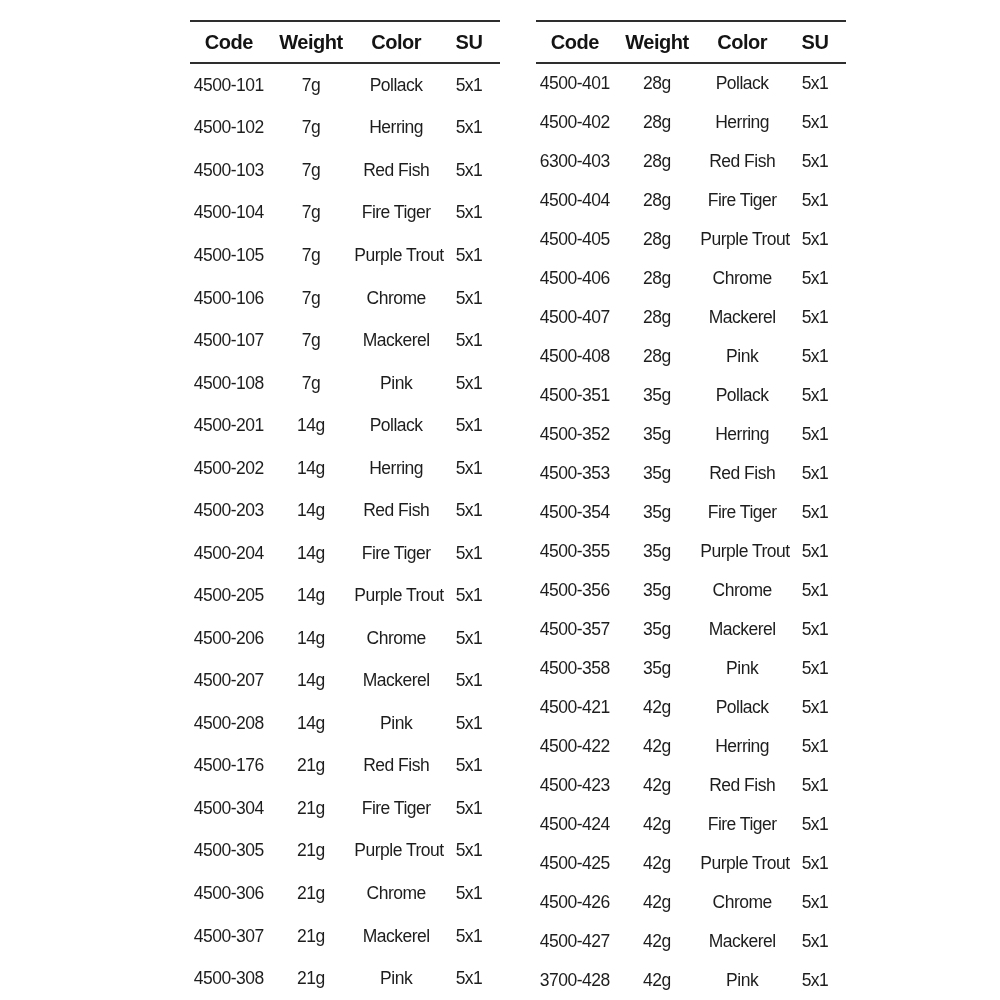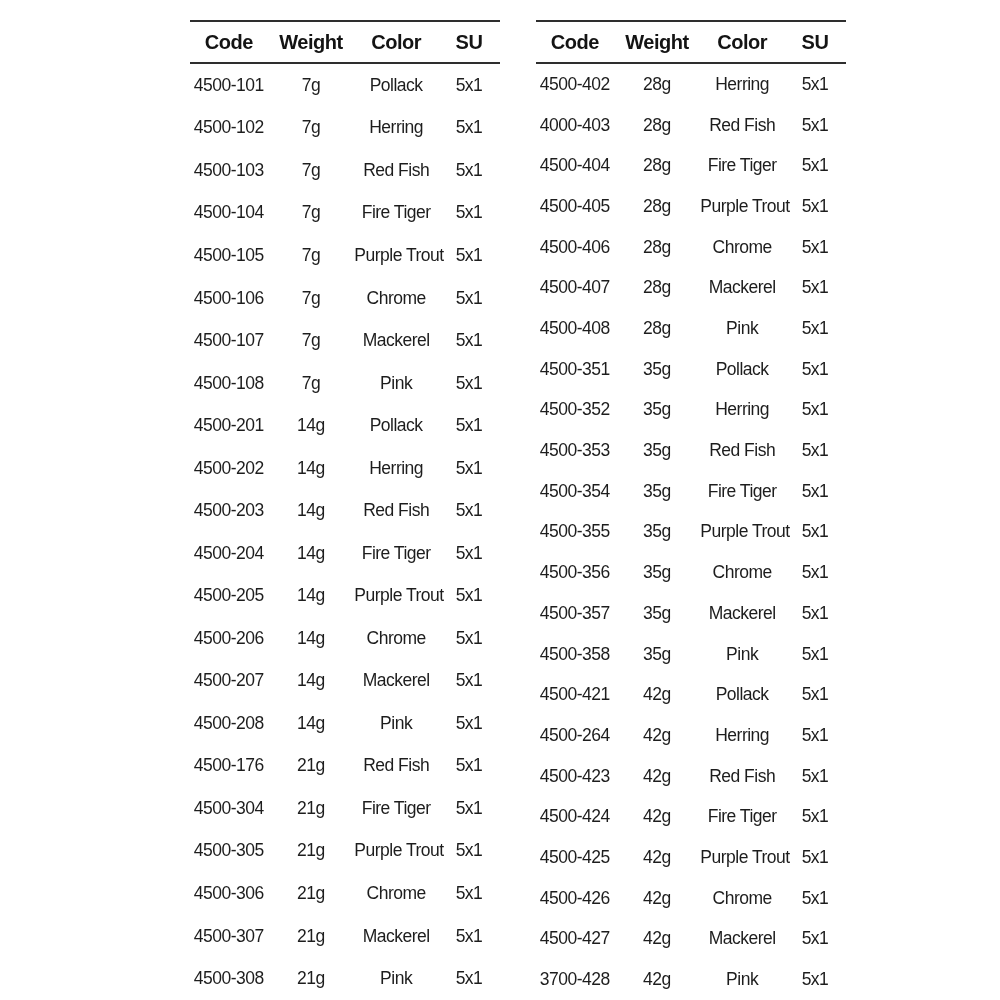--- a/index.html
+++ b/index.html
@@ -220,27 +220,33 @@
     <thead>
       <tr>
         <th>Code</th>
         <th>Weight</th>
         <th>Color</th>
         <th>SU</th>
       </tr>
     </thead>
     <tbody>
         <tr>
+          <td>4500-401</td>
+          <td>28g</td>
+          <td>Pollack</td>
+          <td>5x1</td>
+        </tr>
+        <tr>
           <td>4500-402</td>
           <td>28g</td>
           <td>Herring</td>
           <td>5x1</td>
         </tr>
         <tr>
-          <td>4000-403</td>
+          <td>6300-403</td>
           <td>28g</td>
           <td>Red Fish</td>
           <td>5x1</td>
         </tr>
         <tr>
           <td>4500-404</td>
           <td>28g</td>
           <td>Fire Tiger</td>
           <td>5x1</td>
         </tr>
@@ -316,21 +322,21 @@
           <td>Pink</td>
           <td>5x1</td>
         </tr>
         <tr>
           <td>4500-421</td>
           <td>42g</td>
           <td>Pollack</td>
           <td>5x1</td>
         </tr>
         <tr>
-          <td>4500-264</td>
+          <td>4500-422</td>
           <td>42g</td>
           <td>Herring</td>
           <td>5x1</td>
         </tr>
         <tr>
           <td>4500-423</td>
           <td>42g</td>
           <td>Red Fish</td>
           <td>5x1</td>
         </tr>

